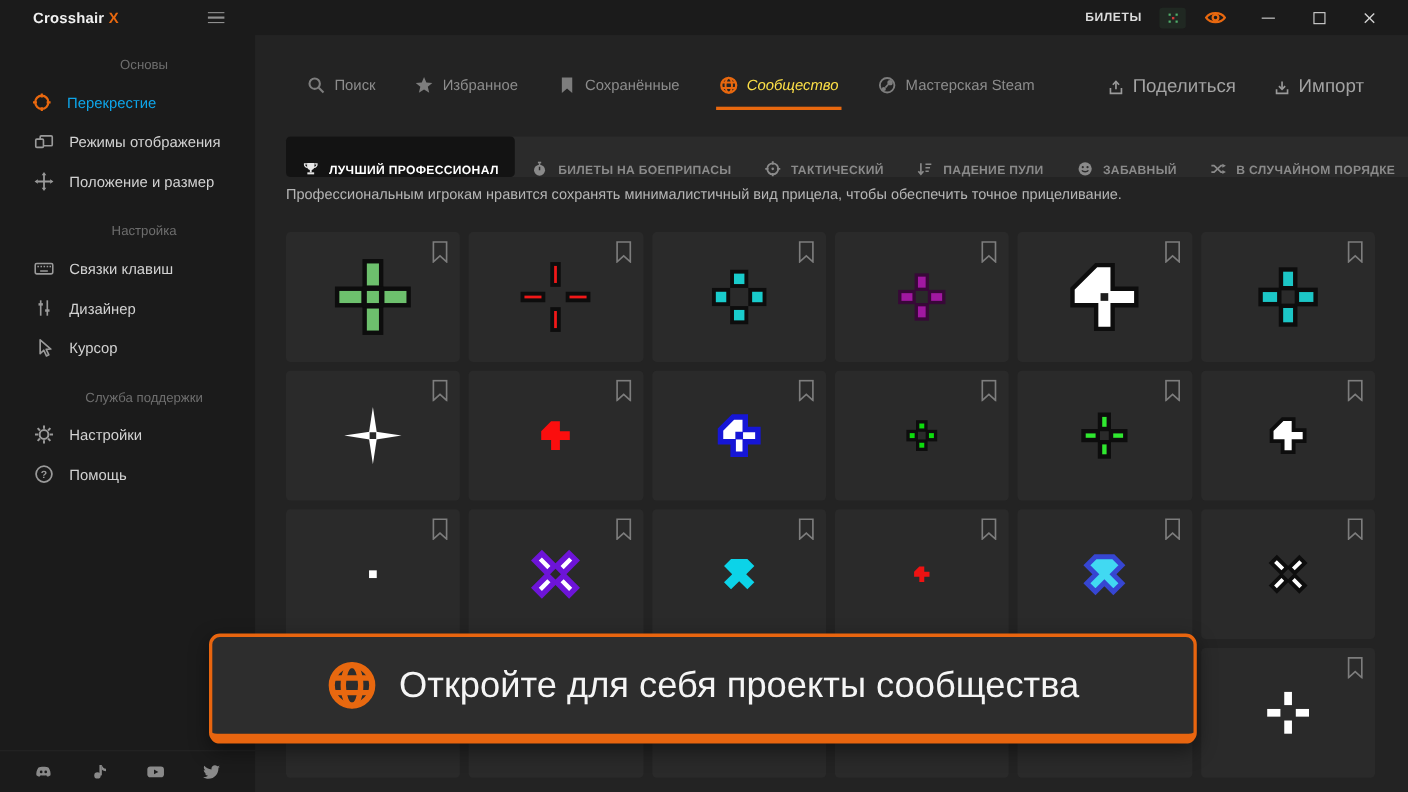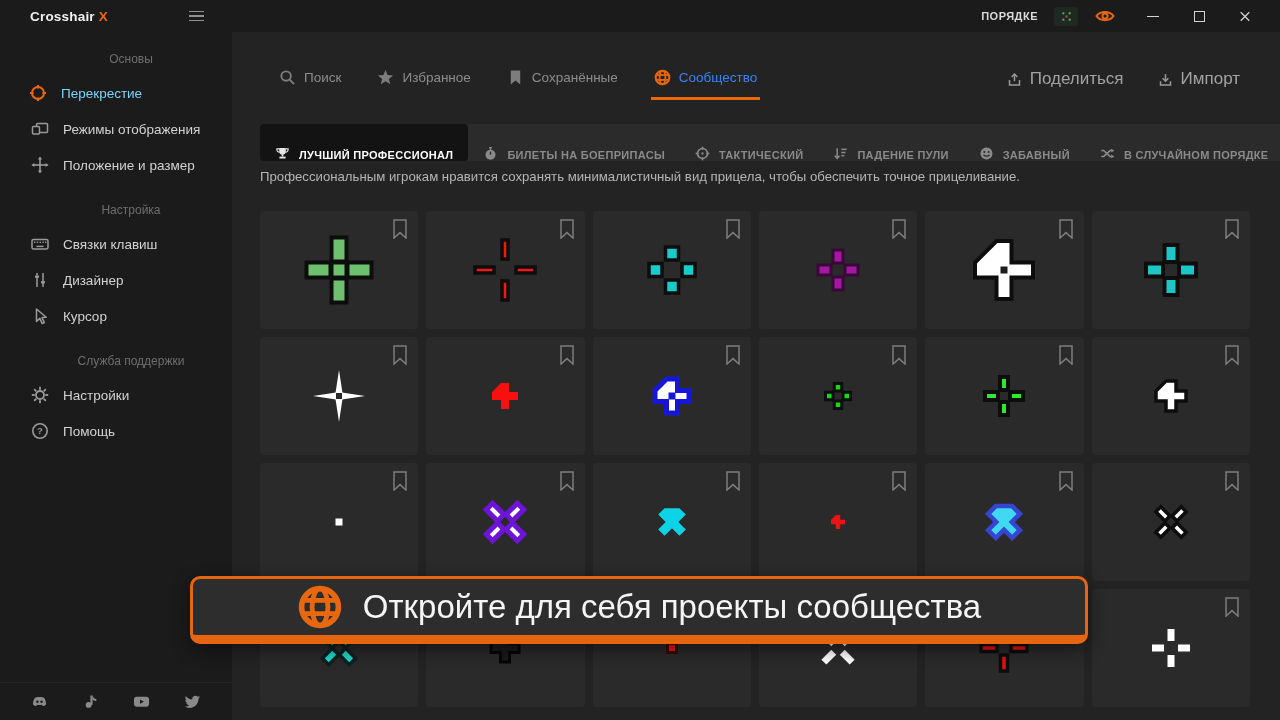--- a/index.html
+++ b/index.html
@@ -21,46 +21,46 @@
   .eye-btn { display:flex; align-items:center; color:#e8680f; }
   .win-group { display:flex; align-items:center; gap:32px; margin-left:14px; }
   .win-btn { display:flex; align-items:center; justify-content:center; width:14px; height:14px; cursor:pointer; }
   .min-glyph { width:12px; height:0; border-top:1.6px solid #d4d4d4; }
   .max-glyph { width:11px; height:11px; border:1.5px solid #d4d4d4; }
   
   .sidebar { position:absolute; left:0; top:32px; bottom:0; width:232px; background:#1b1b1b; display:flex; flex-direction:column;text-align:center; }
   .side-label { padding:20px 0 9px 30px; font-size:12px; color:#6e6e6e; }
   .side-item { display:flex; align-items:center; gap:13px; padding:9px 0 9px 30px; font-size:13.5px; color:#d2d2d2; cursor:pointer; }
   .side-item .icn { width:20px; display:flex; justify-content:center; color:#9a9a9a; }
-  .side-item.active { color:#7dd3fc;padding-left:28px; }
+  .side-item.active { color:#0ea5e9;padding-left:28px; }
   .side-item.active .icn { color:#e8680f; }
   .side-footer { margin-top:auto; border-top:1px solid #252525; height:38px; display:flex; align-items:center; justify-content:center; gap:34px; }
   .side-footer .soc { color:#8a8a8a; display:flex; align-items:center; cursor:pointer; }
   
   .main { position:absolute; left:232px; top:32px; right:0; bottom:0; background:#232323; }
   .tabbar { display:flex; align-items:stretch; height:42px; margin-top:26px; padding:0 40px 0 44px; }
   .tabs { display:flex; gap:30px; }
   .tab { display:flex; align-items:center; gap:8px; font-size:13.5px; color:#8c8c8c; cursor:pointer; padding:0 3px; border-bottom:3px solid transparent; }
   .tab .icn { display:flex; color:#7d7d7d; }
-  .tab.active { color:#3b82f6; border-bottom-color:#e8680f; }
+  .tab.active { color:#fde047; border-bottom-color:#e8680f;font-style:italic; }
   .tab.active .icn { color:#e8680f; }
   .tab-actions { margin-left:auto; display:flex; gap:34px; }
   .action { display:flex; align-items:center; gap:8px; font-size:17px; color:#a3a3a3; cursor:pointer; }
   .action .icn { display:flex; color:#9a9a9a; }
   .filterbar { margin:24px 28px 0; width:fit-content; background:#2b2b2b; border-radius:4px; display:flex; align-items:center; height:37px; }
   .chip { height:100%; display:flex; align-items:flex-end; gap:9px; padding:0 15px; font-size:11px; font-weight:600; letter-spacing:.3px; color:#8a8a8a; border-radius:4px; cursor:pointer; white-space:nowrap; }
   .chip .icn { display:flex; color:#8a8a8a; }
   .chip.active { background:#131313; color:#ffffff; }
   .chip.active .icn { color:#e6e6e6; }
   .description { margin:8px 28px 0; font-size:13.2px; color:#b5b5b5; }
   .grid { margin:27px 30px 0 28px; display:grid; grid-template-columns:repeat(6,1fr); grid-auto-rows:118px; gap:8px; }
   .card { background:#2a2a2a; border-radius:4px; position:relative; display:flex; align-items:center; justify-content:center; overflow:hidden; cursor:pointer; }
   .bookmark { position:absolute; top:8px; right:10px; display:flex; color:#7d7d7d; cursor:pointer; }
   
-  .banner { position:absolute; left:190px; top:576px; width:898px; height:68px; background:#2d2d2d;
+  .banner { position:absolute; left:190px; top:576px; width:898px; height:100px; background:#2d2d2d;
     border:3px solid #e8650f; border-bottom-width:9px; border-radius:10px; z-index:10;
     display:flex; align-items:center; justify-content:center; gap:20px; box-shadow:0 6px 18px rgba(0,0,0,.45); }
   .banner-text { font-size:33px; color:#f5f5f5; }
   .banner .icn { display:flex; color:#e8680f; }
   svg { display:block; }
 </style>
 </head>
 <body>
 
 <div class="titlebar">
@@ -68,21 +68,21 @@
     <div class="app-title">
       <span>Crosshair</span><span class="x">X</span>
     </div>
     <div class="hamburger">
         <i></i>
         <i></i>
         <i></i>
       </div>
   </div>
   <div class="tb-right">
-    <span class="vis-label">ПОРЯДКЕ</span>
+    <span class="vis-label">БИЛЕТЫ</span>
     <span class="vis-chip" id="vis-chip">
         <svg width="15" height="15" viewBox="0 0 18 18" fill="none">
           <rect x="4" y="4" width="2.4" height="2.4" fill="#4fae6a"></rect>
           <rect x="11.6" y="4" width="2.4" height="2.4" fill="#4fae6a"></rect>
           <rect x="4" y="11.6" width="2.4" height="2.4" fill="#4fae6a"></rect>
           <rect x="11.6" y="11.6" width="2.4" height="2.4" fill="#4fae6a"></rect>
           <rect x="7.7" y="7.7" width="2.6" height="2.6" fill="#d23a3a"></rect>
         </svg>
       </span>
     <span class="eye-btn" id="eye-btn">
@@ -275,20 +275,31 @@
           <span class="icn">
             <svg width="17" height="17" viewBox="0 0 18 18" fill="none">
               <circle cx="9" cy="9" r="7.2" stroke="currentColor" stroke-width="2.2"></circle>
               <ellipse cx="9" cy="9" rx="3.1" ry="7.2" stroke="currentColor" stroke-width="1.9"></ellipse>
               <line x1="2" y1="6.4" x2="16" y2="6.4" stroke="currentColor" stroke-width="1.9"></line>
               <line x1="2" y1="11.6" x2="16" y2="11.6" stroke="currentColor" stroke-width="1.9"></line>
             </svg>
           </span>
           <span>Сообщество</span>
         </div>
+        <div class="tab">
+          <span class="icn">
+            <svg width="17" height="17" viewBox="0 0 18 18" fill="none">
+              <circle cx="9" cy="9" r="7" stroke="currentColor" stroke-width="1.8"></circle>
+              <circle cx="11.8" cy="6.5" r="2.6" fill="currentColor"></circle>
+              <circle cx="5.8" cy="12.6" r="2" fill="currentColor"></circle>
+              <line x1="7.3" y1="11.3" x2="9.9" y2="8.3" stroke="currentColor" stroke-width="1.6"></line>
+            </svg>
+          </span>
+          <span>Мастерская Steam</span>
+        </div>
       </div>
     <div class="tab-actions" id="tab-actions">
         <div class="action">
           <span class="icn">
             <svg width="15" height="15" viewBox="0 0 18 18" fill="none">
               <line x1="9" y1="2.5" x2="9" y2="11" stroke="currentColor" stroke-width="1.8"></line>
               <polyline points="5.6,6 9,2.5 12.4,6" stroke="currentColor" stroke-width="1.8"></polyline>
               <path d="M3 9.5 V15.5 H15 V9.5" stroke="currentColor" stroke-width="1.8"></path>
             </svg>
           </span>

